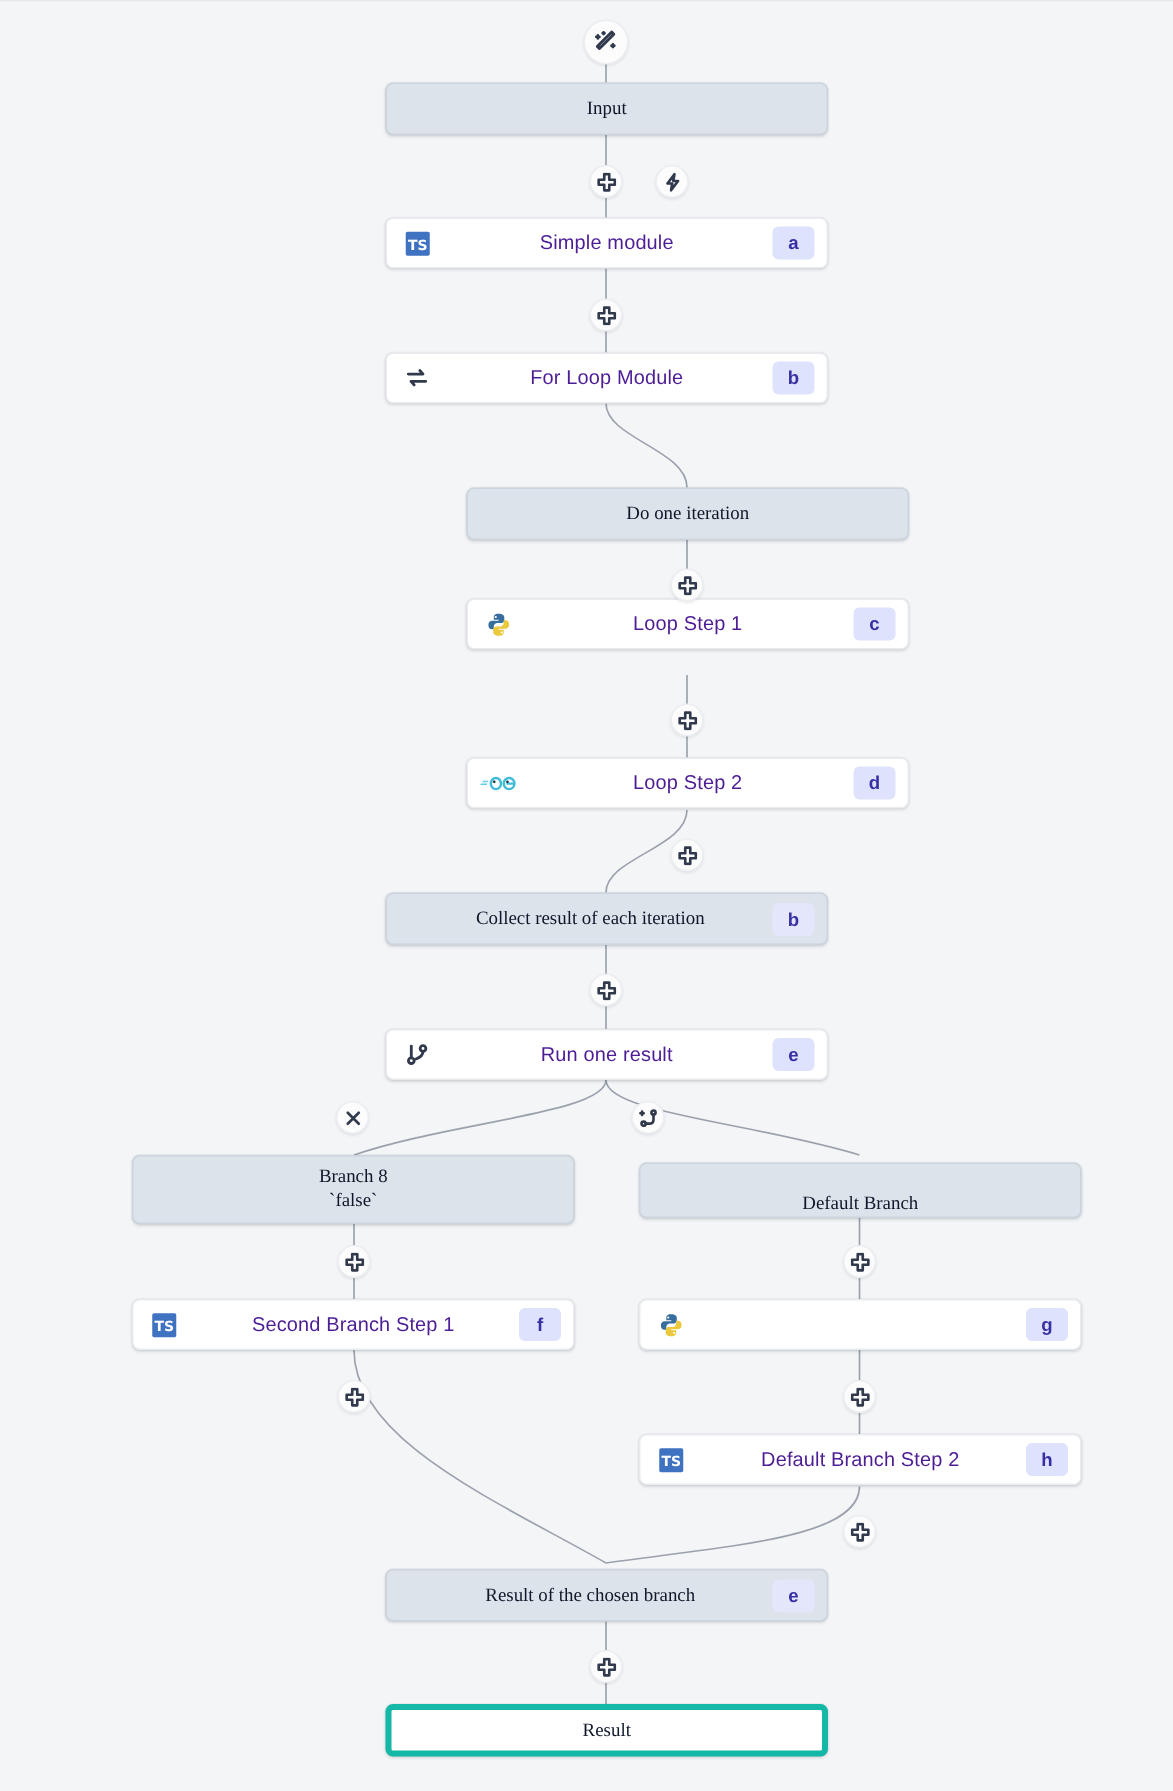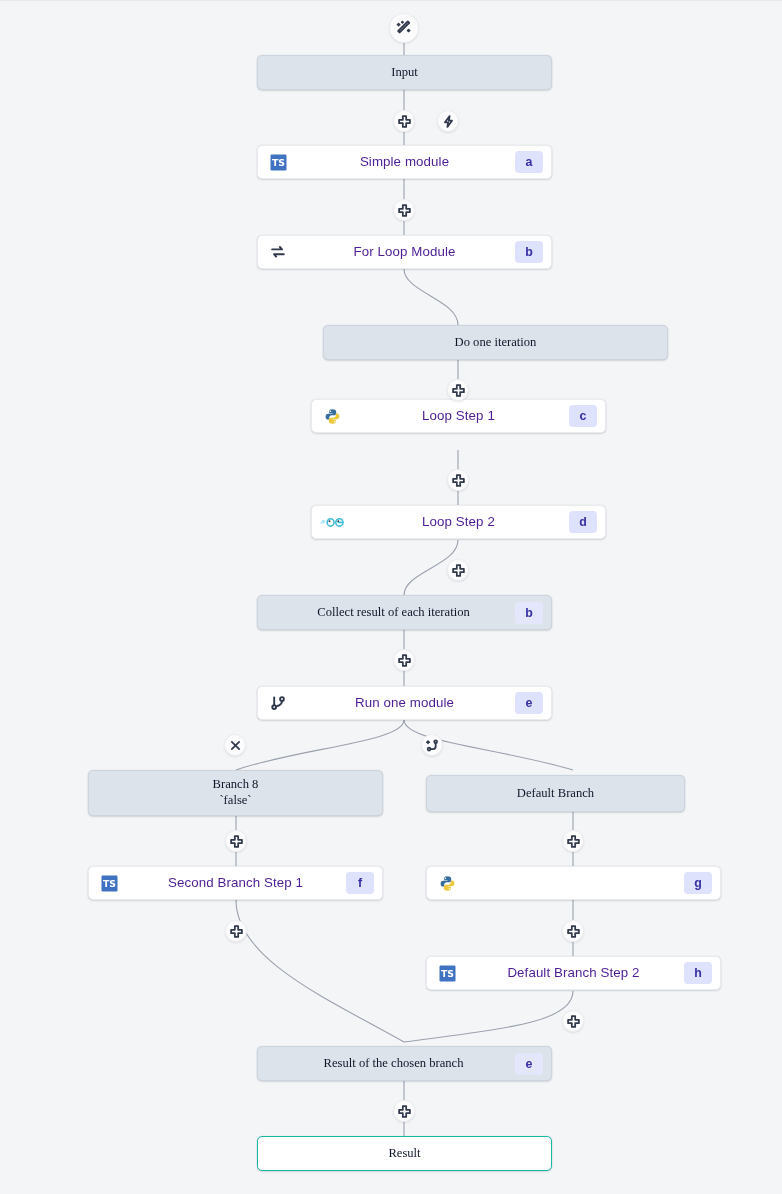--- a/index.html
+++ b/index.html
@@ -35,21 +35,21 @@
   .node.step {
     background: #ffffff;
     border: 1px solid #e9ebef;
   }
   .node.virtual {
     background: #dde3ea;
     border: 1px solid #ccd4de;
   }
   .node.plain {
     background: #ffffff;
-    border: 1px solid #14b8a6;
+    border: 4px solid #14b8a6;
   }
   .lang-icon {
     position: absolute;
     left: 10px; top: 50%;
     transform: translateY(-50%);
     width: 20px; height: 20px;
     display: flex; align-items: center; justify-content: center;
   }
   .node-label {
     flex: 1;
@@ -261,21 +261,21 @@
     <span class="lang-icon">
       <svg class="stroke-ic" width="18" height="18" viewBox="0 0 18 18">
         <path d="M3.2,6.4 H13.0 L10.9,4.0"></path>
         <path d="M14.8,11.2 H5.0 L7.1,13.6"></path>
       </svg>
     </span>
     <span class="node-label">For Loop Module</span>
     <span class="badge">b</span>
   </div>
 
-  <div class="node virtual" style="left:311px; top:325px; width:345px; height:35px;margin-left:12px;">
+  <div class="node virtual" style="left:311px; top:325px; width:295px; height:35px;">
     <span class="node-label">Do one iteration</span>
   </div>
 
   <div class="node step" style="left:311px; top:399px; width:295px; height:34px;">
     <span class="lang-icon">
       <svg width="17" height="17" viewBox="0 0 17 17">
         <path d="M8.3,1.2 C5.6,1.2 5.2,2.4 5.2,3.7 V5.2 H8.5 V5.8 H4.2 C2.7,5.8 1.6,6.6 1.6,8.7 C1.6,10.7 2.6,11.5 4.0,11.5 H5.2 V9.7 C5.2,8.3 6.3,7.3 7.7,7.3 H10.3 C11.4,7.3 12.2,6.5 12.2,5.4 V3.7 C12.2,2.4 11.3,1.2 8.3,1.2 Z M6.5,2.6 C6.9,2.6 7.2,2.9 7.2,3.3 C7.2,3.7 6.9,4.0 6.5,4.0 C6.1,4.0 5.8,3.7 5.8,3.3 C5.8,2.9 6.1,2.6 6.5,2.6 Z" fill="#386e9d"></path>
         <path d="M8.7,15.8 C11.4,15.8 11.8,14.6 11.8,13.3 V11.8 H8.5 V11.2 H12.8 C14.3,11.2 15.4,10.4 15.4,8.3 C15.4,6.3 14.4,5.5 13.0,5.5 H11.8 V7.3 C11.8,8.7 10.7,9.7 9.3,9.7 H6.7 C5.6,9.7 4.8,10.5 4.8,11.6 V13.3 C4.8,14.6 5.7,15.8 8.7,15.8 Z M10.5,14.4 C10.1,14.4 9.8,14.1 9.8,13.7 C9.8,13.3 10.1,13.0 10.5,13.0 C10.9,13.0 11.2,13.3 11.2,13.7 C11.2,14.1 10.9,14.4 10.5,14.4 Z" fill="#ebc83c"></path>
       </svg>
     </span>
@@ -310,30 +310,30 @@
 
   <div class="node step" style="left:257px; top:686px; width:295px; height:34px;">
     <span class="lang-icon">
       <svg class="stroke-ic" width="17" height="17" viewBox="0 0 17 17">
         <path d="M4.2,2.4 V10.0"></path>
         <circle cx="4.2" cy="12.1" r="1.9"></circle>
         <circle cx="12.0" cy="4.0" r="1.9"></circle>
         <path d="M12.0,5.9 C12.0,9.0 9.6,10.2 7.3,11.0"></path>
       </svg>
     </span>
-    <span class="node-label">Run one module</span>
+    <span class="node-label">Run one result</span>
     <span class="badge">e</span>
   </div>
 
   <div class="node virtual" style="left:88px; top:770px; width:295px; height:46px;">
     <span class="node-label">Branch 8
 `false`</span>
   </div>
 
-  <div class="node virtual" style="left:426px; top:775px; width:259px; height:37px;">
+  <div class="node virtual" style="left:426px; top:775px; width:295px; height:37px;align-items:flex-end;">
     <span class="node-label">Default Branch</span>
   </div>
 
   <div class="node step" style="left:88px; top:866px; width:295px; height:34px;">
     <span class="lang-icon">
       <svg width="17" height="17" viewBox="0 0 17 17">
         <rect x="0.5" y="0.5" width="16" height="16" rx="1.2" fill="#3f72c0"></rect>
         <text x="8.5" y="12.4" font-family="DejaVu Sans, sans-serif" font-size="9.3" font-weight="700" fill="#ffffff" text-anchor="middle">TS</text>
       </svg>
     </span>

